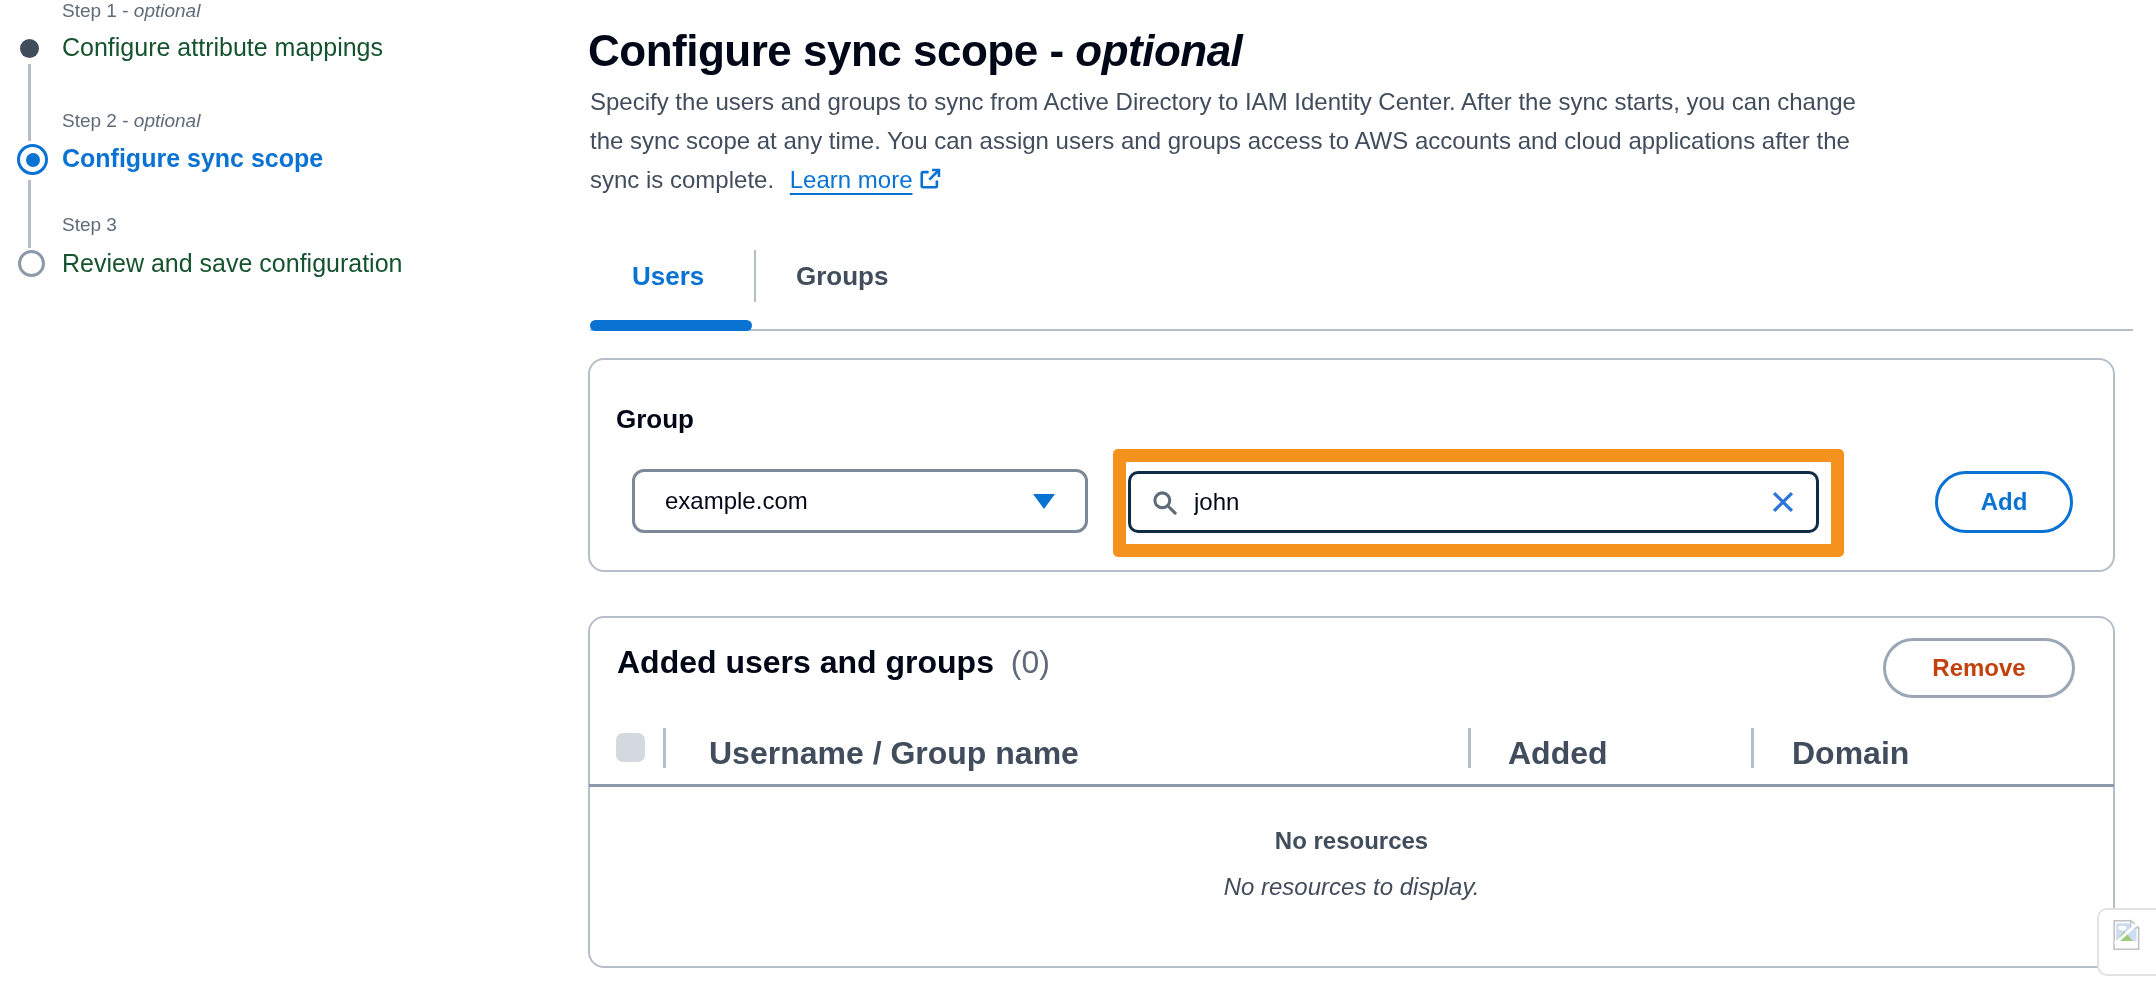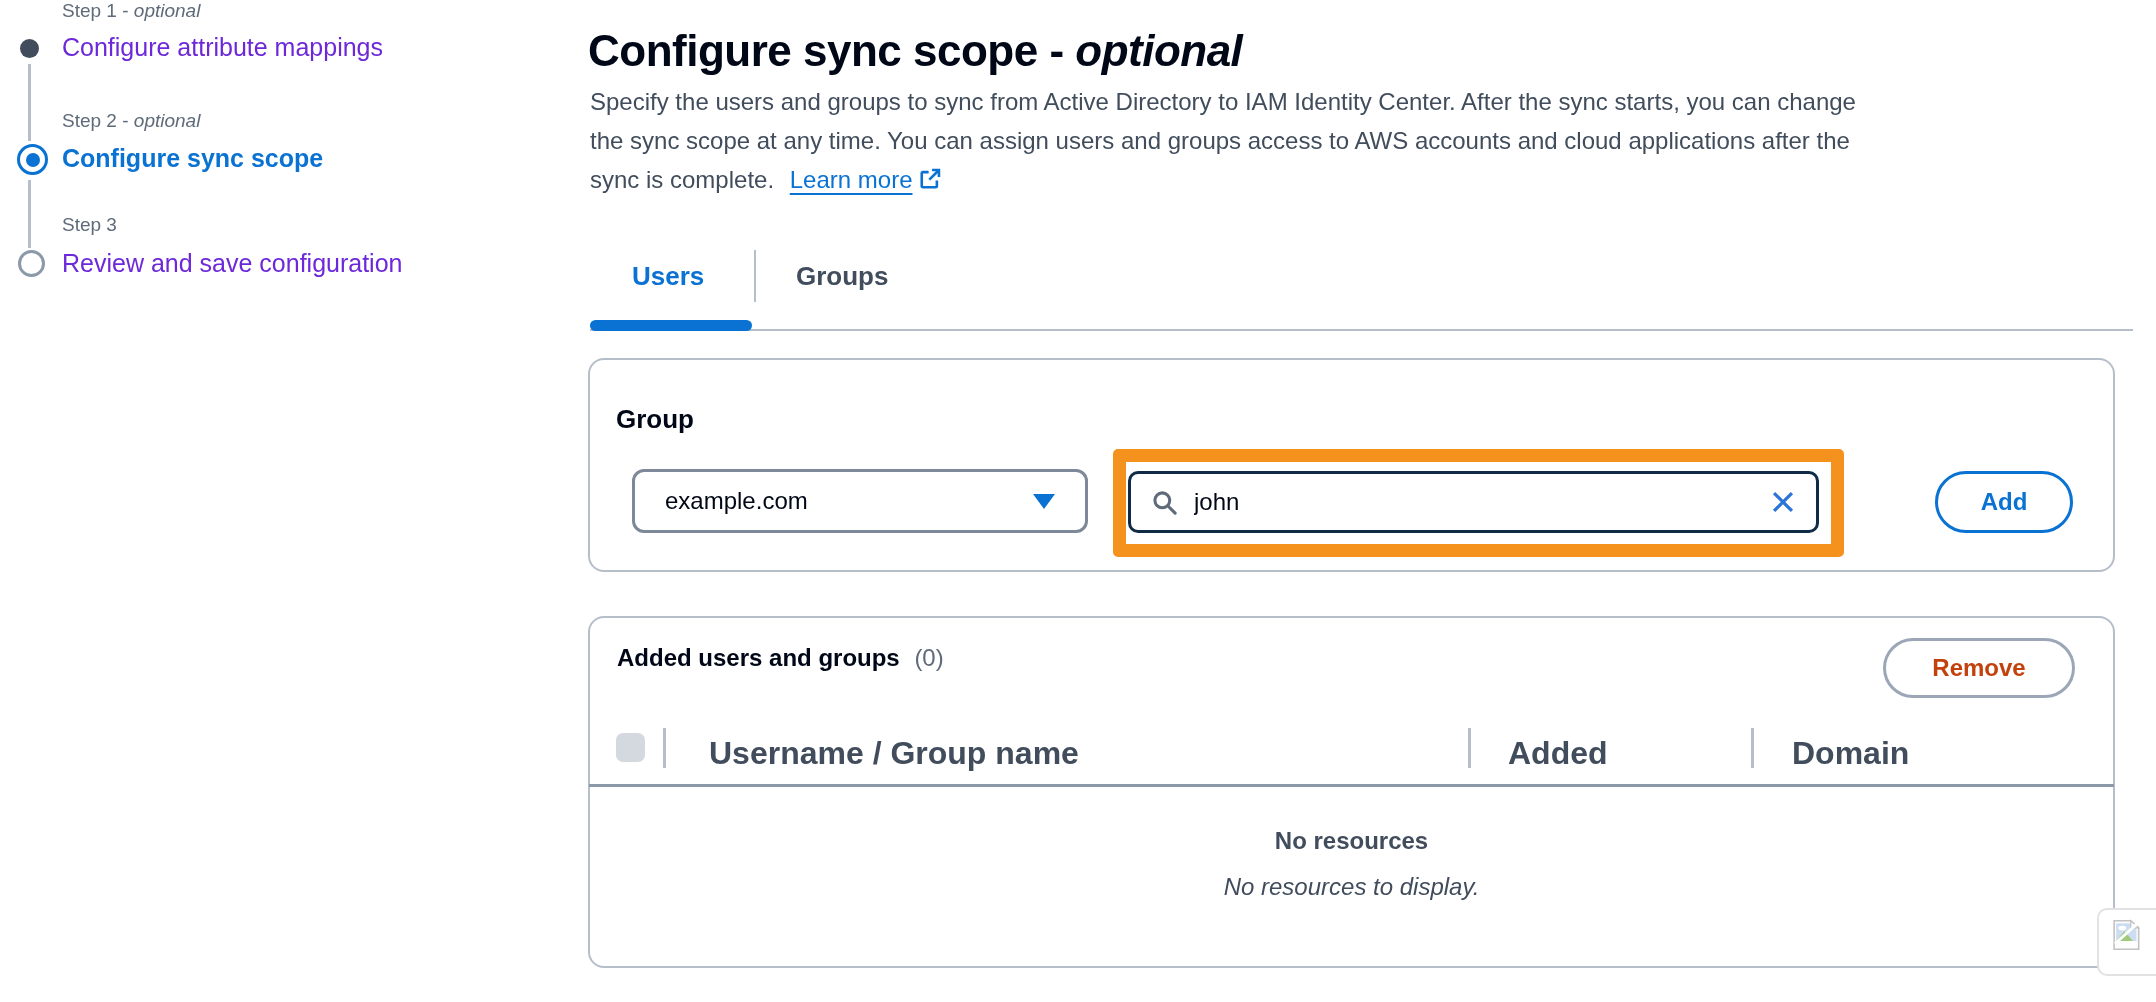--- a/index.html
+++ b/index.html
@@ -8,21 +8,21 @@
     position:relative; width:2156px; height:1002px;
     background:#ffffff; overflow:hidden;
     font-family:"Liberation Sans", sans-serif;
     color:#414d5c;
   }
   .abs { position:absolute; }
 
   
   .step-label { font-size:19px; color:#5f6b7a; }
   .step-label i { font-style:italic; }
-  .step-title { font-size:25px; color:#6d28d9; }
+  .step-title { font-size:25px; color:#14532d; }
   .step-title.active { color:#0972d3; font-weight:bold; cursor:pointer; }
   .dot-completed { width:19px; height:19px; border-radius:50%; background:#414d5c; }
   .radio-active { width:31px; height:31px; border-radius:50%; background:#fff;
     border:3px solid #0972d3; display:flex; align-items:center; justify-content:center; }
   .radio-active .dot { width:14px; height:14px; border-radius:50%; background:#0972d3; }
   .ring-upcoming { width:27px; height:27px; border-radius:50%; background:#fff; border:3px solid #8c99a8; }
   .connector { width:3px; background:#b6bec9; }
 
   
   .page-title { font-size:44px; font-weight:bold; color:#000716; letter-spacing:-0.5px; }
@@ -35,21 +35,21 @@
   .tab-label { font-size:26px; font-weight:bold; cursor:pointer; }
   .tab-users { color:#0972d3; }
   .tab-groups { color:#414d5c; }
   .tab-divider { width:2px; height:52px; background:#b6bec9; }
   .tab-active-bar { width:162px; height:11px; border-radius:8px; background:#0972d3; }
   .tab-rule { height:2px; background:#b6bec9; }
 
   
   .card { border:2px solid #b6bec9; border-radius:16px; background:#fff; }
   .panel-heading { font-size:26px; font-weight:bold; color:#000716; }
-  .panel-heading-lg { font-size:24px; font-weight:bold; color:#000716; }
+  .panel-heading-lg { font-size:32px; font-weight:bold; color:#000716; }
   .count-badge { color:#5f6b7a; font-weight:normal; }
 
   
   .select-box { width:456px; height:64px; border:3px solid #7d8998; border-radius:12px;
     background:#fff; display:flex; align-items:center; padding:0 30px; cursor:pointer; }
   .select-value { font-size:24px; color:#000716; flex:1; }
   .caret-down { width:0; height:0; border-left:11px solid transparent;
     border-right:11px solid transparent; border-top:15px solid #0972d3; }
 
   .annotation-box { border:13px solid #f5921e; border-radius:5px; background:transparent; z-index:2; }

